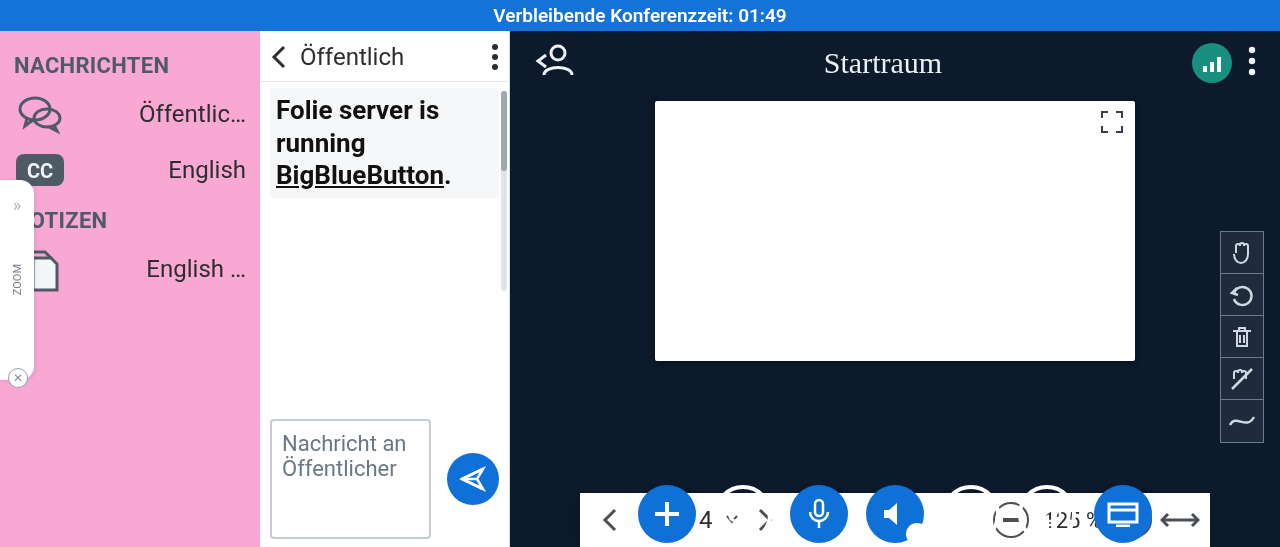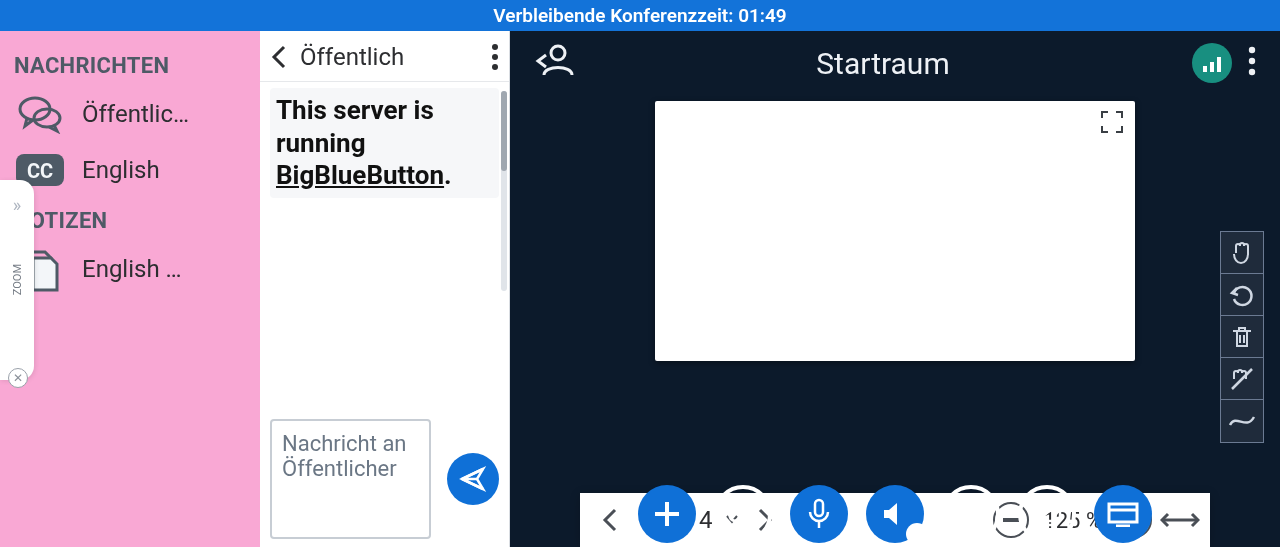--- a/index.html
+++ b/index.html
@@ -2,35 +2,35 @@
 <html><head>
 <meta charset="utf-8">
 <style>
   * { box-sizing: border-box; }
   html, body { margin: 0; padding: 0; height: 100%; font-family: -apple-system, BlinkMacSystemFont, "Segoe UI", Roboto, sans-serif; overflow: hidden; }
   body { display: flex; flex-direction: column; width: 1280px; height: 547px; }
   .top-banner { background: #1373d9; color: #fff; font-size: 19px; font-weight: 600; text-align: center; padding: 4px 0; }
   .main { flex: 1; display: flex; min-height: 0; }
   .sidebar-left { width: 260px; background: #f9a8d4; padding: 12px 14px 0 14px; overflow: hidden; }
   .sidebar-left h3 { margin: 10px 0 8px 0; font-size: 22px; font-weight: 700; color: #4e5a66; letter-spacing: 0.3px; }
-  .sb-item { display: flex; align-items: center; gap: 16px; padding: 6px 0; cursor: pointer; }
+  .sb-item { display: flex; align-items: center; gap: 24px; padding: 6px 0; cursor: pointer; justify-content: space-between; }
   .sb-item .icon-wrap { width: 52px; height: 44px; display: flex; align-items: center; justify-content: center; color: #4e5a66; }
   .sb-item span.lbl { font-size: 24px; color: #2d2e31; }
   .chat-panel { width: 250px; background: #fff; border-right: 1px solid #d9dde2; display: flex; flex-direction: column; position: relative; }
   .chat-header { display: flex; align-items: flex-start; gap: 10px; padding: 12px 10px 6px 10px; border-bottom: 1px solid #e6e8eb; }
   .chat-header .back { color: #2d2e31; }
   .chat-header .title { font-size: 24px; flex: 1; white-space: nowrap; overflow: hidden; text-overflow: ellipsis; color: #2d2e31; }
   .chat-body { flex: 1; padding: 6px 10px; overflow: hidden; }
   .chat-msg { font-size: 26px; font-weight: 700; line-height: 1.25; color: #111; padding: 6px; background: #f6f7f9; border-radius: 4px; }
   .chat-msg .linklike { text-decoration: underline; margin-top: 24px; }
   .chat-input-row { display: flex; align-items: center; gap: 16px; padding: 8px 10px; }
   .chat-input { flex: 1; border: 2px solid #c7cdd4; border-radius: 4px; padding: 10px; font-size: 22px; color: #6b7785; min-height: 120px; }
   .send-btn { width: 52px; height: 52px; border-radius: 50%; background: #0f70d7; color: #fff; display: flex; align-items: center; justify-content: center; cursor: pointer; }
   .presentation { flex: 1; background: #0c1a2b; position: relative; display: flex; flex-direction: column; }
-  .pres-header { display: flex; align-items: center; padding: 10px 24px; gap: 16px; }
+  .pres-header { display: flex; align-items: center; padding: 10px 24px; gap: 16px; font-family: Liberation Serif, serif; }
   .pres-header .user-icon { color: #eef1f5; }
   .pres-title { flex: 1; text-align: center; font-size: 30px; color: #eef1f5; }
   .pres-header .status { width: 40px; height: 40px; border-radius: 50%; background: #188f80; display: flex; align-items: center; justify-content: center; }
   .pres-header .menu { color: #eef1f5; }
   .slide-area { flex: 1; display: flex; align-items: flex-start; justify-content: center; padding: 6px 60px 0 60px; position: relative; }
   .slide { background: #fff; width: 480px; height: 260px; border-radius: 2px; position: relative; box-shadow: 0 2px 6px rgba(0,0,0,0.4); }
   .slide .fullscreen { position: absolute; top: 8px; right: 10px; color: #3a3f45; }
   .slide-toolbar { position: absolute; bottom: 0; left: 50%; transform: translateX(-50%); background: #fff; display: flex; align-items: center; height: 54px; padding: 0 10px; box-shadow: 0 2px 10px rgba(0,0,0,0.2); gap: 6px; width: 630px; }
   .tb-btn { width: 40px; height: 40px; display: flex; align-items: center; justify-content: center; color: #4a4f56; cursor: pointer; }
   .tb-label { font-size: 24px; color: #2d2e31; padding: 0 6px; }
@@ -108,21 +108,21 @@
             <circle cx="4" cy="14" r="3"></circle>
             <circle cx="4" cy="24" r="3"></circle>
           </svg>
       </span>
     </div>
     <div class="chat-scroll-track">
         <div class="chat-scroll-thumb"></div>
       </div>
     <div class="chat-body">
       <div class="chat-msg">
-        <span>This server is running </span><span class="linklike">BigBlueButton</span><span>.</span>
+        <span>Folie server is running </span><span class="linklike">BigBlueButton</span><span>.</span>
       </div>
     </div>
     <div class="chat-input-row">
       <div class="chat-input">Nachricht an Öffentlicher</div>
       <div class="send-btn">
         <svg width="28" height="28" viewBox="0 0 28 28" fill="none" stroke="#fff" stroke-width="2.5">
             <path d="M3 14 L24 4 L18 14 L24 24 Z" fill="none"></path>
             <path d="M3 14 L24 4 M3 14 L24 24 M3 14 L18 14"></path>
           </svg>
       </div>

